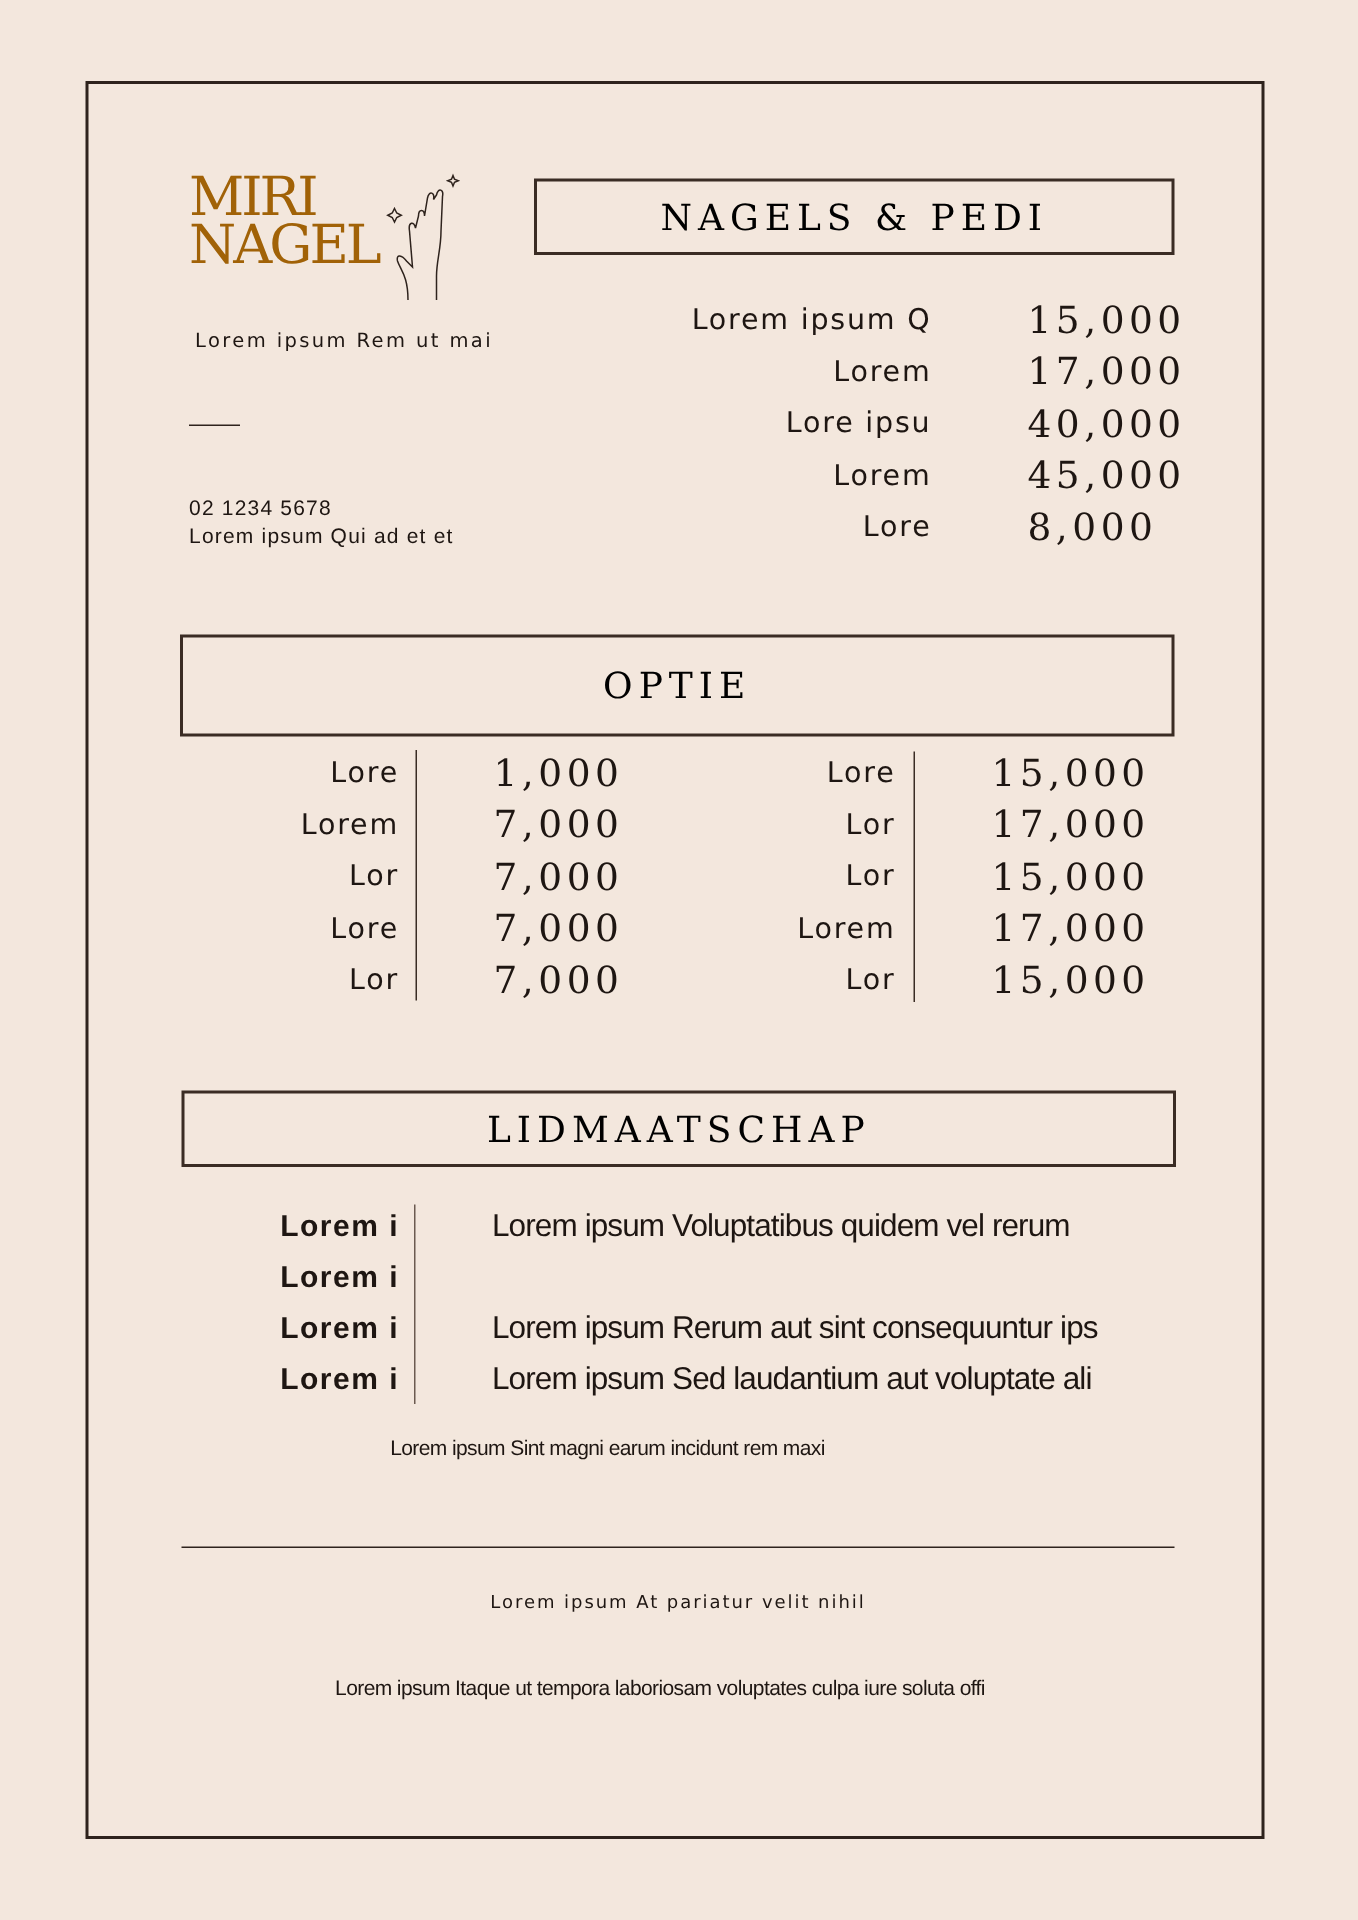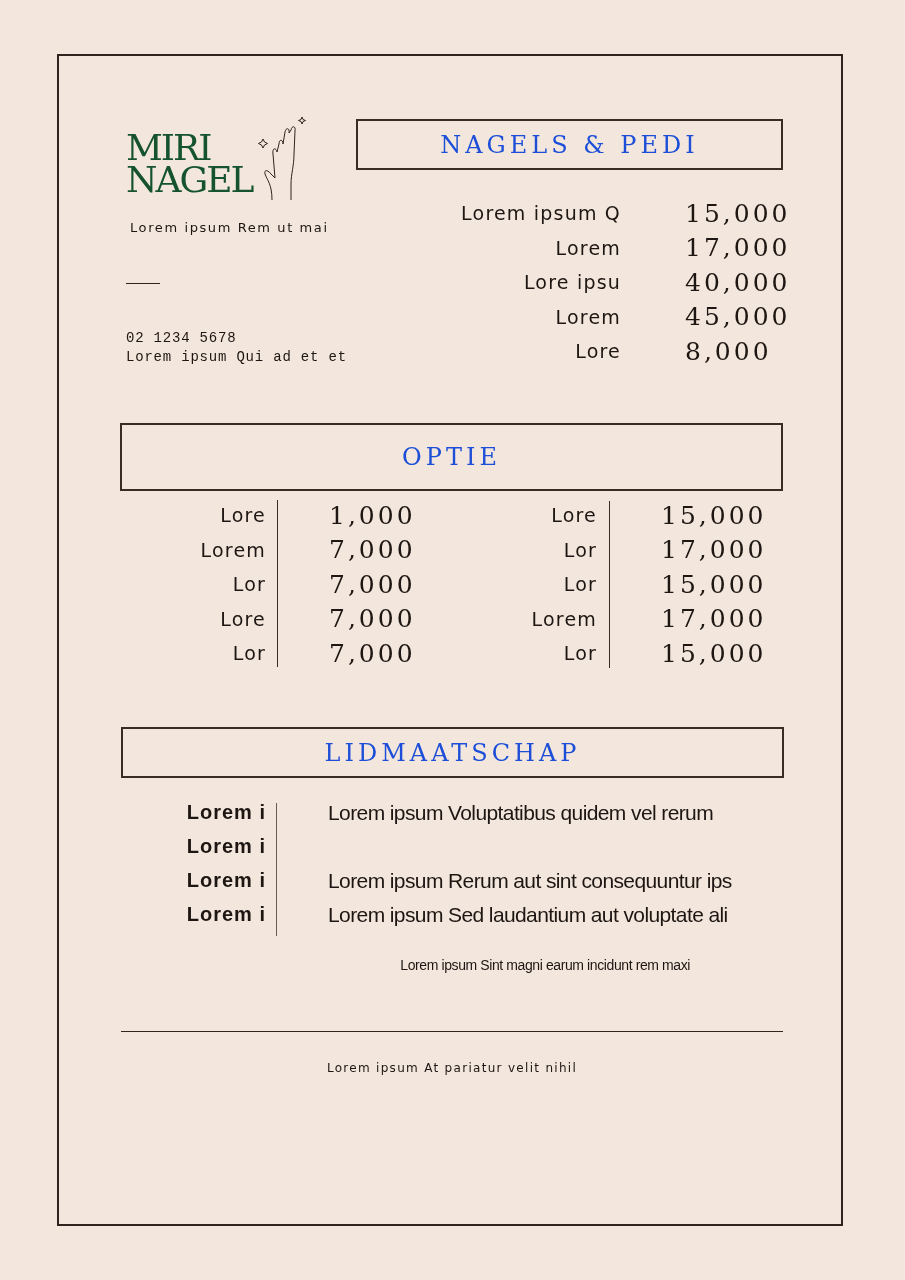--- a/index.html
+++ b/index.html
@@ -1,29 +1,29 @@
 <!DOCTYPE html>
 <html><head>
 <meta charset="utf-8">
 <style>
   html, body { margin:0; padding:0; }
   body { width:905px; height:1280px; background:#f3e7dd; position:relative; overflow:hidden; color:#1e1612; }
   .frame { position:absolute; left:57px; top:54px; width:786px; height:1172px; border:2px solid #2e231d; box-sizing:border-box; }
   .abs { position:absolute; }
-  .logo { left:126px; top:132px; font-family:"DejaVu Serif", serif; font-size:36px; line-height:32px; letter-spacing:-2px; color:#14532d; }
+  .logo { left:126px; top:116px; font-family:"DejaVu Serif", serif; font-size:36px; line-height:32px; letter-spacing:-2px; color:#a16207; }
   .hand { left:255px; top:114px; width:55px; height:90px; }
   .tagline { left:130px; top:220px; font-family:"DejaVu Sans", sans-serif; font-size:13px; letter-spacing:1.6px; }
   .dash { left:126px; top:283px; width:34px; height:1px; background:#2e231d; }
-  .contact { left:126px; top:329px; font-family:Liberation Mono, monospace; font-size:14px; letter-spacing:0.8px; line-height:19px; }
-  .sbox { border:2px solid #3a2c24; box-sizing:border-box; display:flex; align-items:center; justify-content:center; font-family:"DejaVu Serif", serif; font-size:24px; letter-spacing:4px; color:#1d4ed8; }
+  .contact { left:126px; top:329px; font-family:Liberation Sans, sans-serif; font-size:14px; letter-spacing:0.8px; line-height:19px; }
+  .sbox { border:2px solid #3a2c24; box-sizing:border-box; display:flex; align-items:center; justify-content:center; font-family:"DejaVu Serif", serif; font-size:24px; letter-spacing:4px; color:#000000; }
   .price-list .row { display:flex; height:34.5px; align-items:center; }
   .lbl { font-family:"DejaVu Sans", sans-serif; font-size:19px; letter-spacing:1.2px; text-align:right; }
   .num { font-family:"DejaVu Serif", serif; font-size:25px; letter-spacing:3px; }
   .vline { position:absolute; width:1px; background:#3a2c24; }
-  .mem-row { display:flex; height:34px; }
+  .mem-row { display:flex; height:34px; align-items:center; }
   .mem-lbl { width:146px; text-align:right; font-family:"Liberation Sans", sans-serif; font-weight:bold; font-size:20px; letter-spacing:1px; }
   .mem-desc { margin-left:62px; font-family:"Liberation Sans", sans-serif; font-size:21px; letter-spacing:-0.6px; }
   .center { text-align:center; }
 </style>
 </head>
 <body>
 
 <div class="frame"></div>
 
 <div class="abs logo">
@@ -126,18 +126,19 @@
     </div>
   <div class="mem-row">
       <span class="mem-lbl">Lorem i</span>
       <span class="mem-desc">Lorem ipsum Rerum aut sint consequuntur ips</span>
     </div>
   <div class="mem-row">
       <span class="mem-lbl">Lorem i</span>
       <span class="mem-desc">Lorem ipsum Sed laudantium aut voluptate ali</span>
     </div>
 </div>
-<div class="abs center" style="left:120px;top:957px;width:570px;font-family:'Liberation Sans',sans-serif;font-size:14px;letter-spacing:-0.4px;text-align:right;">Lorem ipsum Sint magni earum incidunt rem maxi</div>
+<div class="abs center" style="left:120px;top:957px;width:570px;font-family:'Liberation Sans',sans-serif;font-size:14px;letter-spacing:-0.4px;">Lorem ipsum Sint magni earum incidunt rem maxi</div>
 
 <div class="abs" style="left:121px;top:1031px;width:662px;height:1px;background:#2e231d;"></div>
 <div class="abs center" style="left:120px;top:1061px;width:664px;font-family:'DejaVu Sans',sans-serif;font-size:12px;letter-spacing:1.3px;">Lorem ipsum At pariatur velit nihil</div>
 <div class="abs center" style="left:120px;top:1115px;width:640px;font-family:'Liberation Sans',sans-serif;font-size:14px;letter-spacing:-0.4px;line-height:20px;">
+  <div>Lorem ipsum Itaque ut tempora laboriosam voluptates culpa iure soluta offi</div>
 </div>
 
 </body></html>

